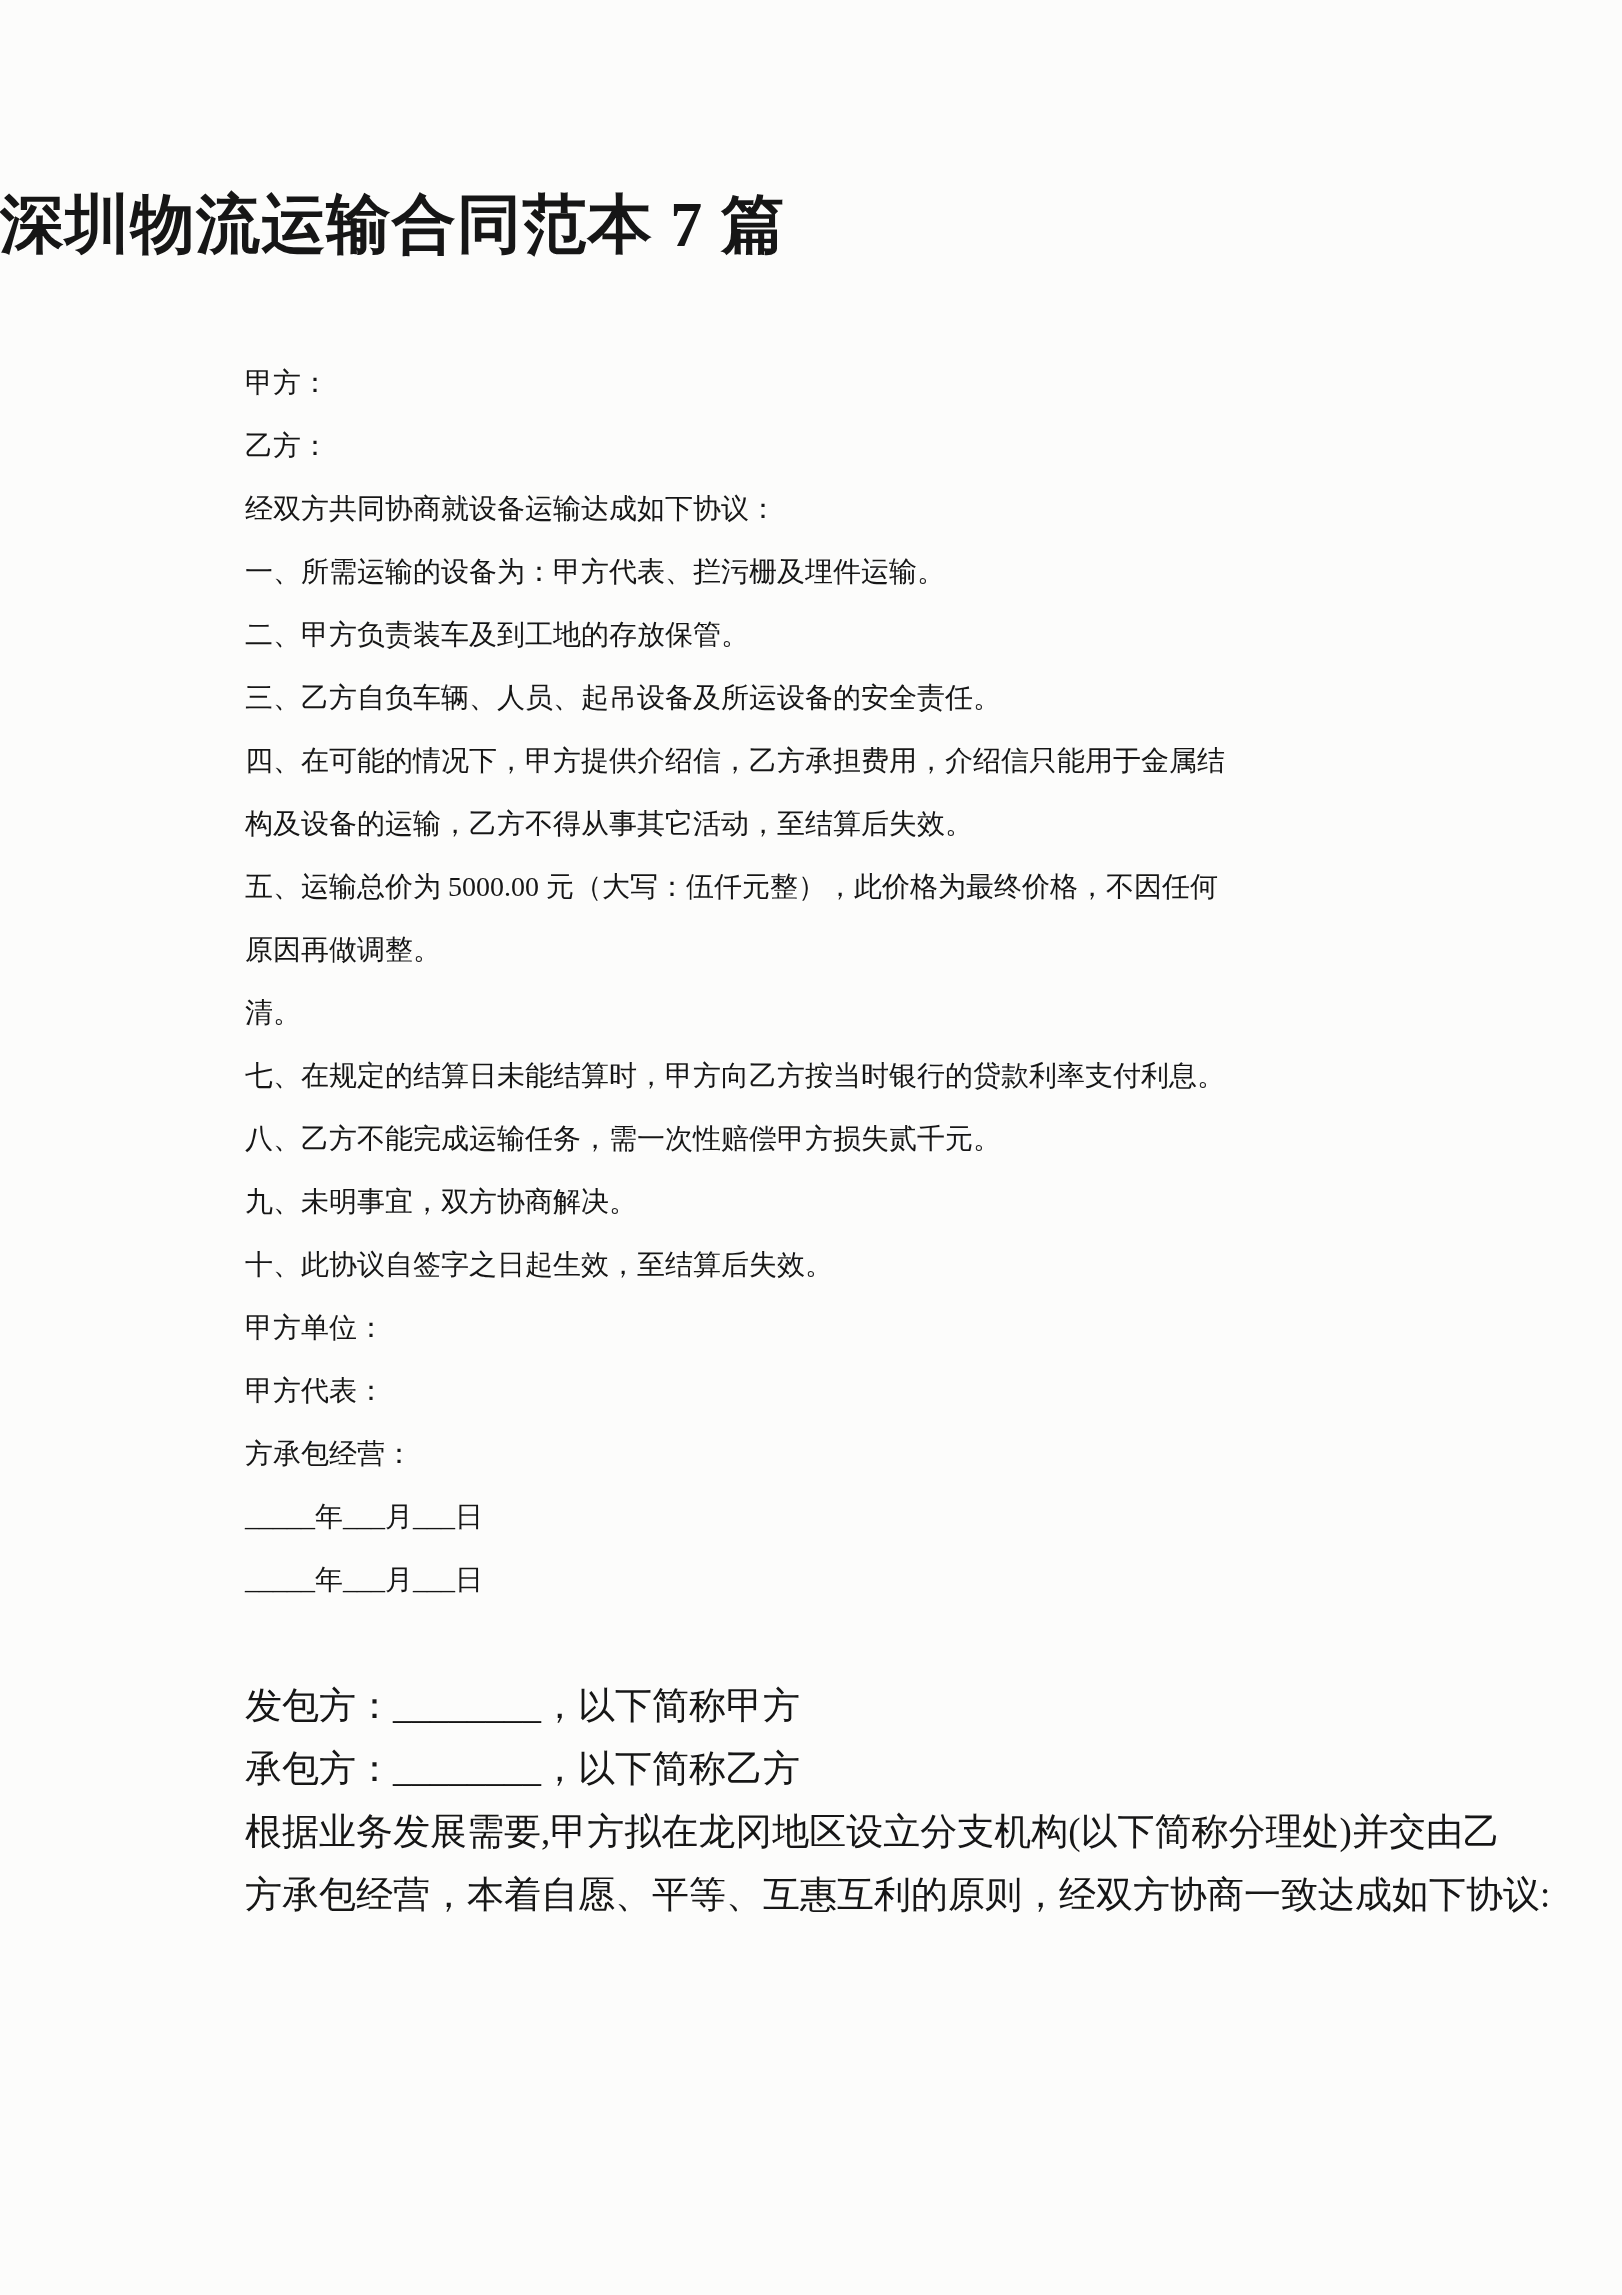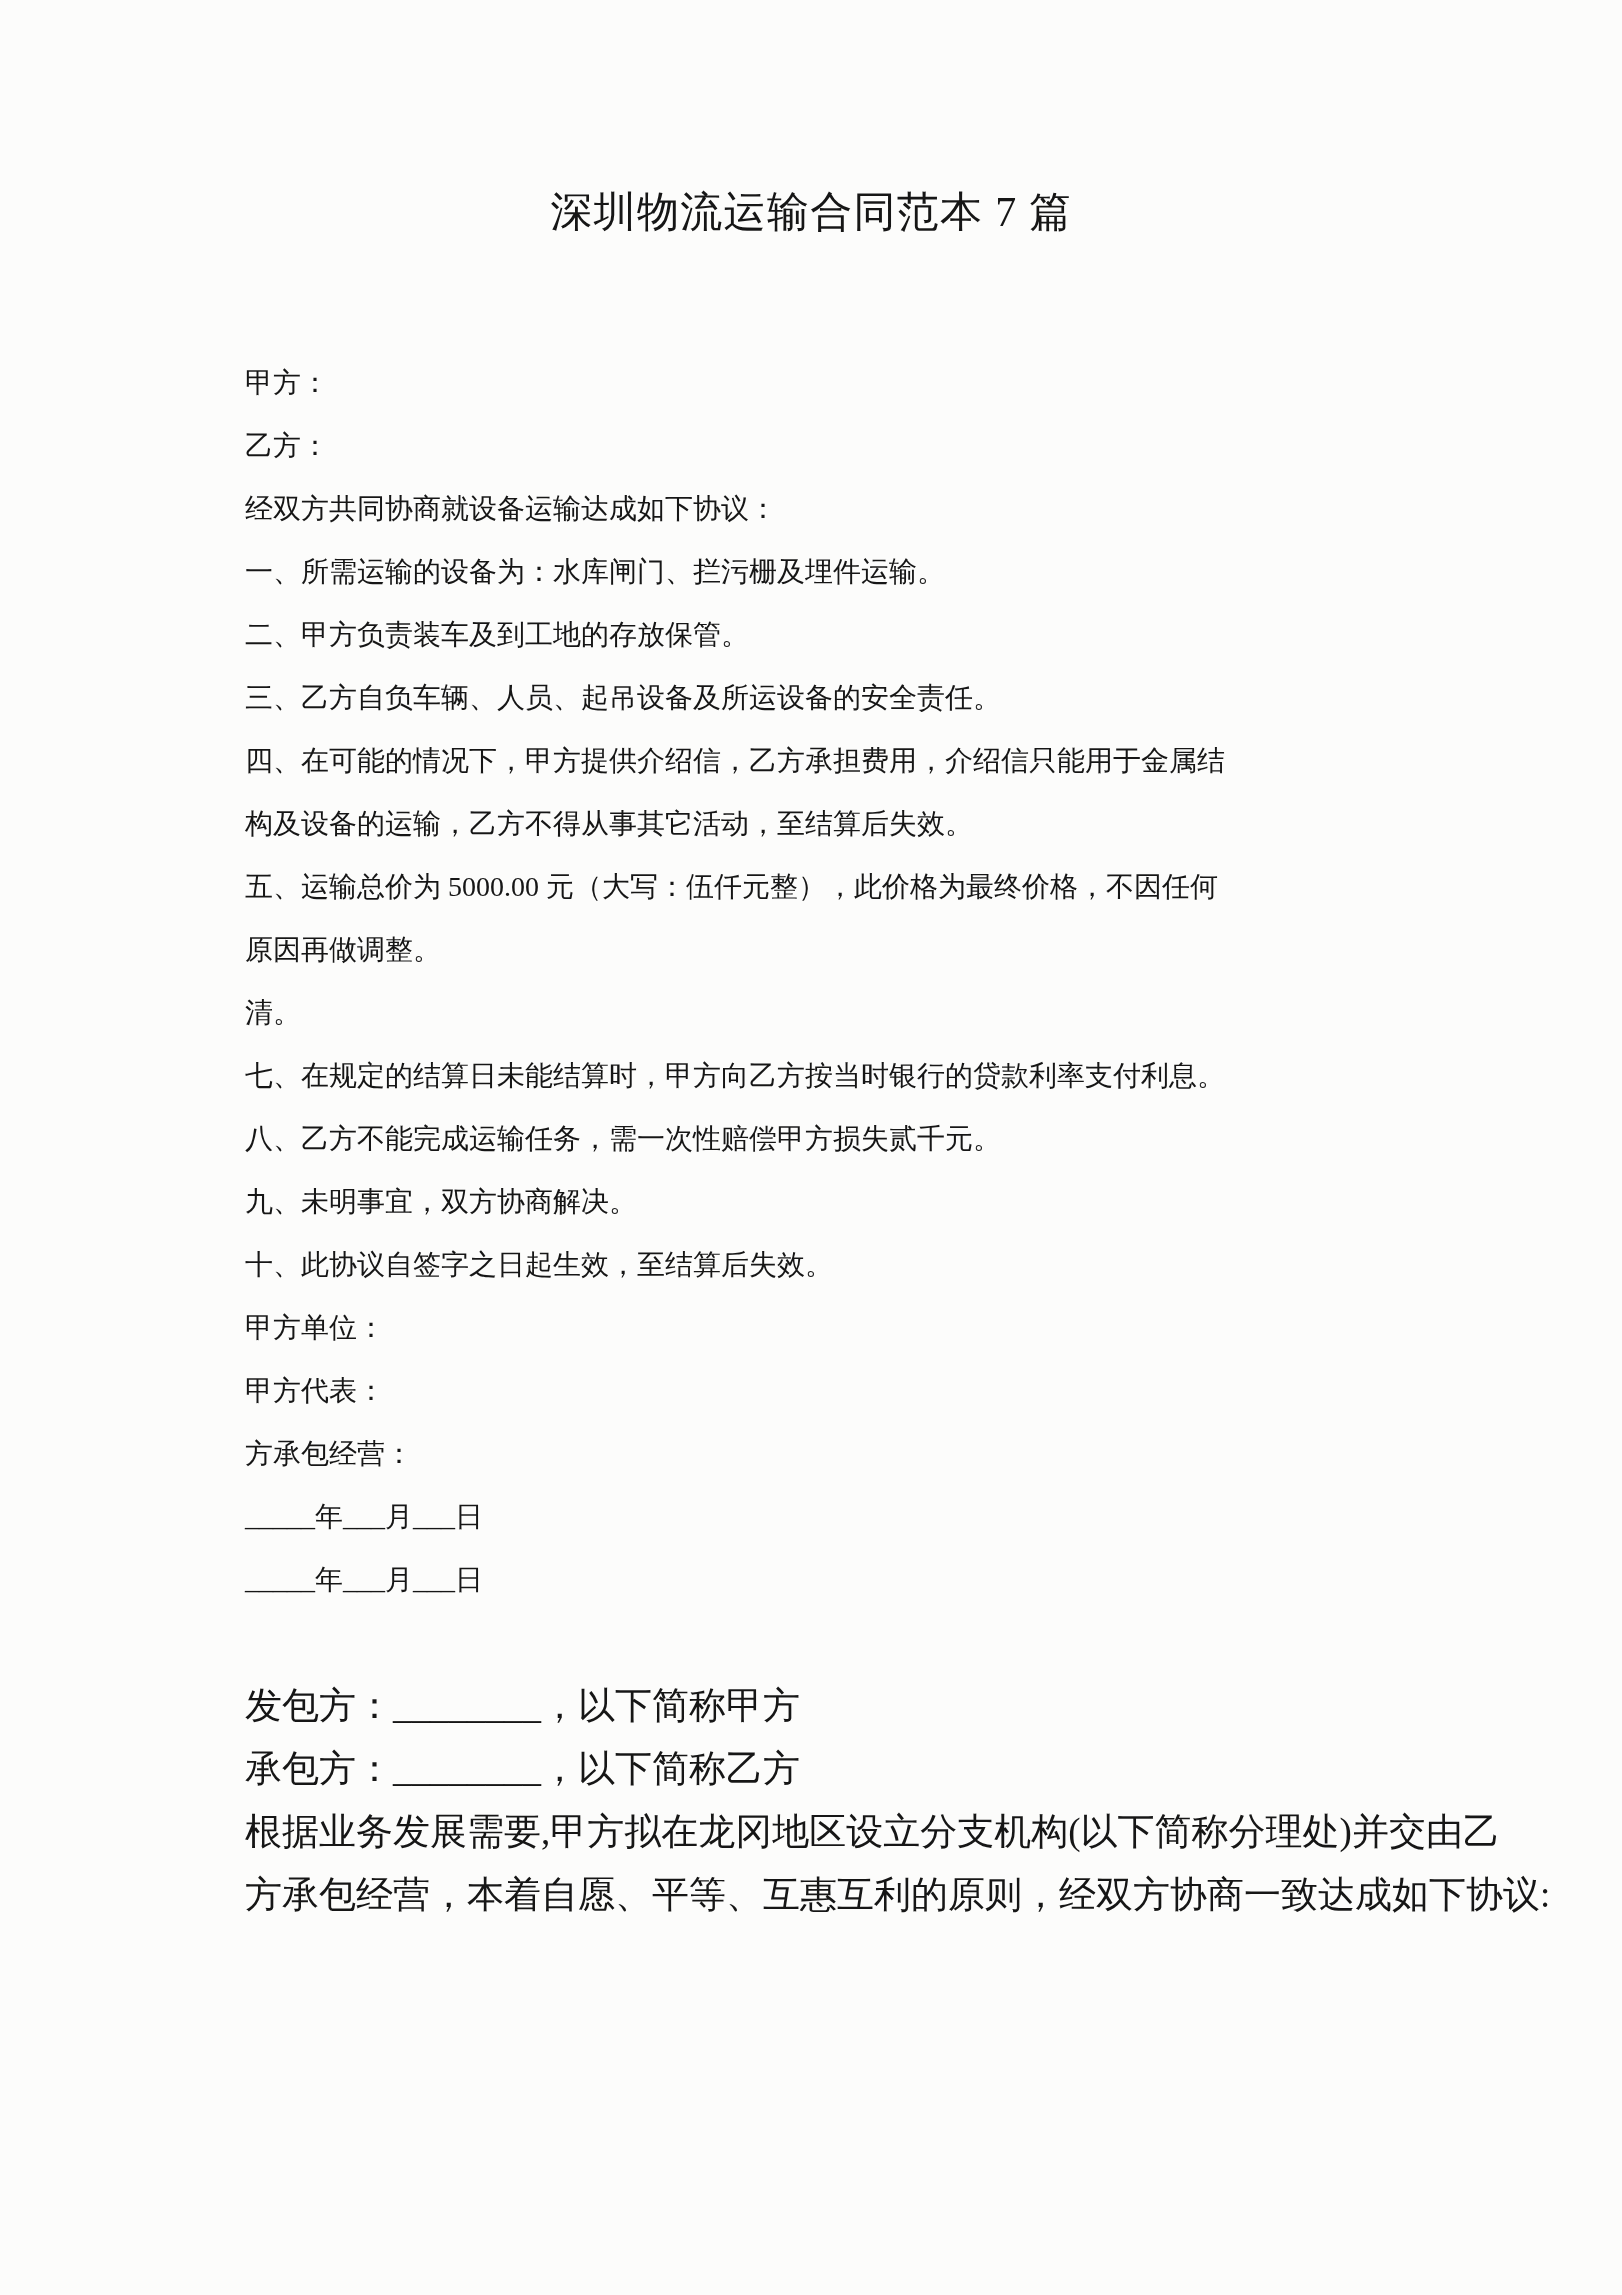--- a/index.html
+++ b/index.html
@@ -15,23 +15,23 @@
     color: #161616;
     font-family: "Liberation Serif", "DejaVu Serif", serif;
     overflow: hidden;
   }
   .title {
     position: absolute;
     top: 188px;
     left: 0;
     width: 100%;
     margin: 0;
-    text-align: center;
-    font-size: 42px;
-    font-weight: normal;
+    text-align: left;
+    font-size: 64px;
+    font-weight: bold;
     line-height: 1.15;
     letter-spacing: 1.3px;
     white-space: pre;
   }
   .body {
     position: absolute;
     top: 351px;
     left: 245px;
     width: 1341px;
   }
@@ -48,21 +48,21 @@
 </style>
 </head>
 <body>
 
 <div class="page">
   <h1 class="title">深圳物流运输合同范本 7 篇</h1>
   <div class="body">
     <div class="line">甲方：</div>
     <div class="line">乙方：</div>
     <div class="line">经双方共同协商就设备运输达成如下协议：</div>
-    <div class="line">一、所需运输的设备为：水库闸门、拦污栅及埋件运输。</div>
+    <div class="line">一、所需运输的设备为：甲方代表、拦污栅及埋件运输。</div>
     <div class="line">二、甲方负责装车及到工地的存放保管。</div>
     <div class="line">三、乙方自负车辆、人员、起吊设备及所运设备的安全责任。</div>
     <div class="line">四、在可能的情况下，甲方提供介绍信，乙方承担费用，介绍信只能用于金属结</div>
     <div class="line">构及设备的运输，乙方不得从事其它活动，至结算后失效。</div>
     <div class="line">五、运输总价为 5000.00 元（大写：伍仟元整），此价格为最终价格，不因任何</div>
     <div class="line">原因再做调整。</div>
     <div class="line">清。</div>
     <div class="line">七、在规定的结算日未能结算时，甲方向乙方按当时银行的贷款利率支付利息。</div>
     <div class="line">八、乙方不能完成运输任务，需一次性赔偿甲方损失贰千元。</div>
     <div class="line">九、未明事宜，双方协商解决。</div>

